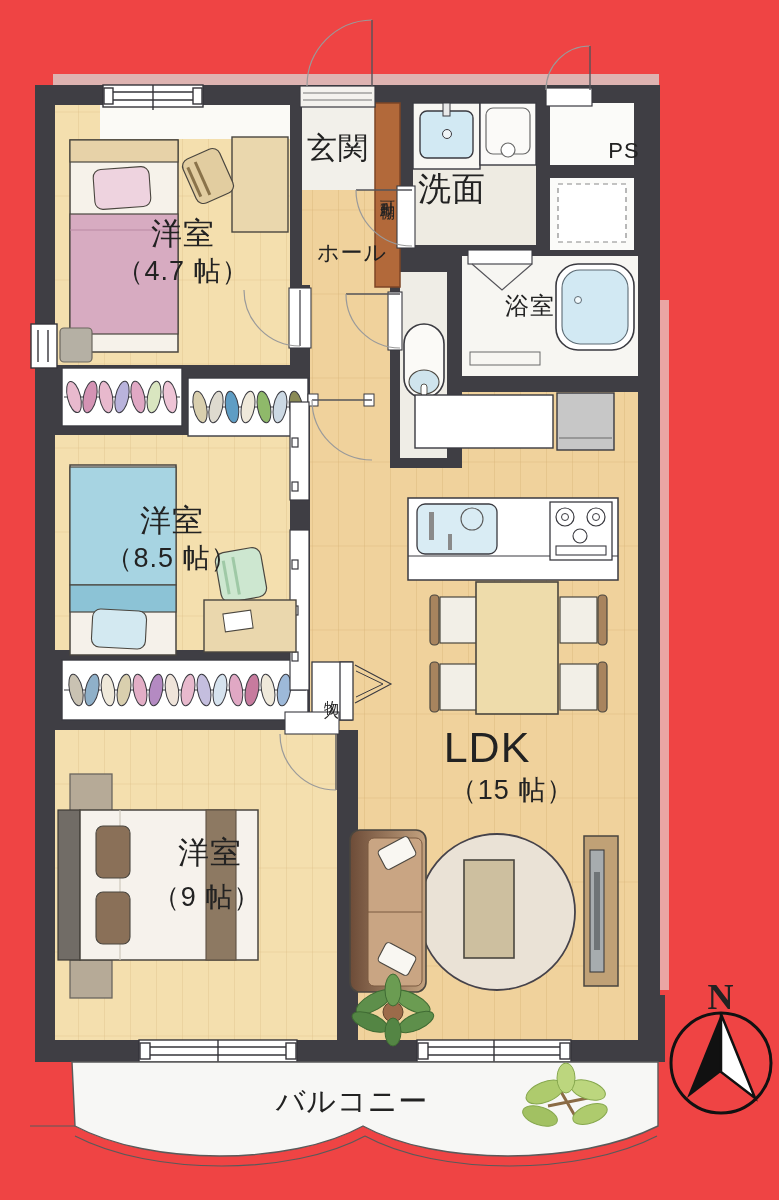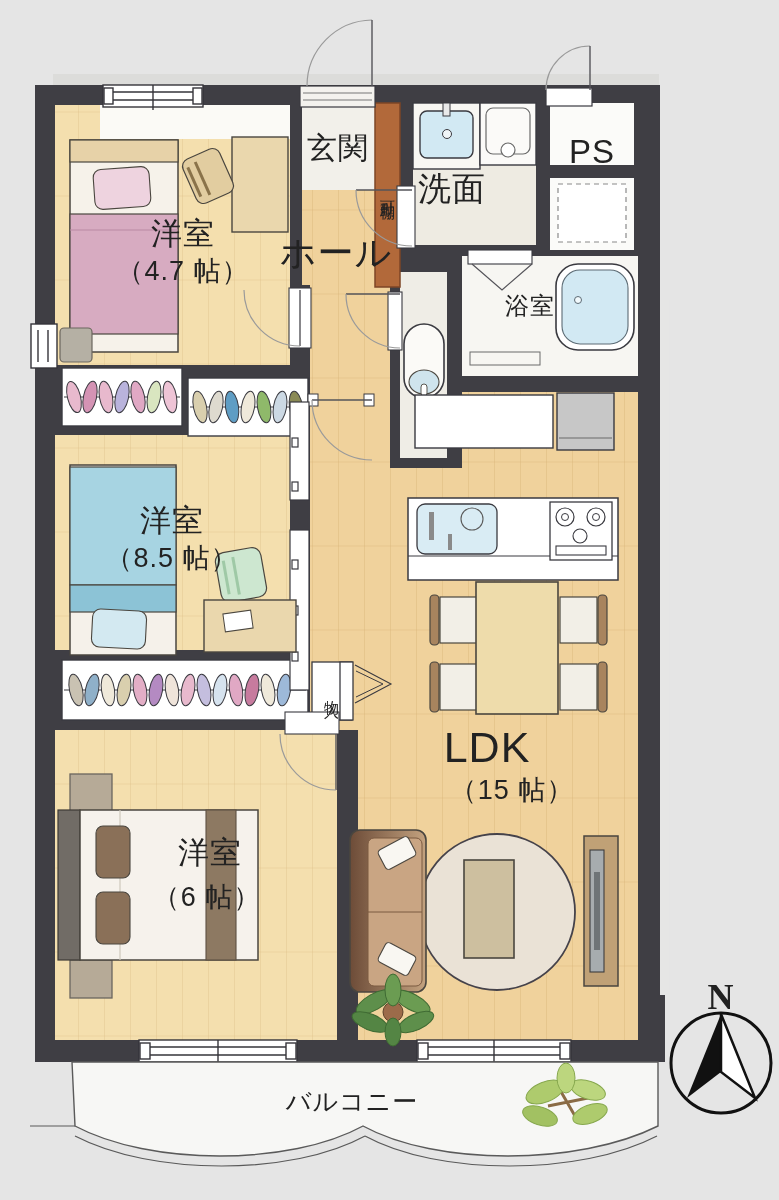--- a/index.html
+++ b/index.html
@@ -1,16 +1,16 @@
 <!DOCTYPE html>
 <html><head>
 <meta charset="utf-8">
 <style>
   html,body{margin:0;padding:0;background:#ffffff;}
-  .page{position:relative;width:779px;height:1200px;background:#e5e5e5;overflow:hidden;
+  .page{position:relative;width:779px;height:1200px;background:#ef4444;overflow:hidden;
         font-family:"Liberation Sans", sans-serif;text-align:right;}
   .plan-svg{position:absolute;left:0;top:0;}
   .lbl{position:absolute;transform:translate(-50%,-50%);color:#222;white-space:nowrap;
        font-family:"Liberation Sans", sans-serif;line-height:1;letter-spacing:1px;}
   .lbl.v{writing-mode:vertical-rl;text-orientation:upright;letter-spacing:2px;}
   .lbl.serif{font-family:"Liberation Serif", serif;font-weight:bold;}
 </style>
 </head>
 <body>
 
@@ -378,33 +378,33 @@
   <g>
     <circle cx="721" cy="1063" r="50" fill="none" stroke="#111111" stroke-width="3"></circle>
     <polygon points="721,1014 687,1098 721,1072" fill="#111111"></polygon>
     <polygon points="721,1014 755,1098 721,1072" fill="#ffffff" stroke="#111111" stroke-width="2.5"></polygon>
   </g>
 </svg>
 
 <div class="lbl" style="left:338px;top:148px;font-size:30px">玄関</div>
 <div class="lbl v" style="left:388px;top:192px;font-size:15px">可動棚</div>
 <div class="lbl" style="left:452px;top:188px;font-size:33px">洗面</div>
-<div class="lbl" style="left:592px;top:151px;font-size:33px">PS</div>
+<div class="lbl" style="left:624px;top:151px;font-size:22px">PS</div>
 <div class="lbl" style="left:530px;top:306px;font-size:24px">浴室</div>
-<div class="lbl" style="left:336px;top:253px;font-size:36px">ホール</div>
+<div class="lbl" style="left:352px;top:253px;font-size:22px">ホール</div>
 <div class="lbl v" style="left:332px;top:691px;font-size:15px">物入</div>
 
 <div class="lbl" style="left:183px;top:233px;font-size:31px">洋室</div>
 <div class="lbl" style="left:183px;top:271px;font-size:27px">（4.7 帖）</div>
 
 <div class="lbl" style="left:172px;top:520px;font-size:31px">洋室</div>
 <div class="lbl" style="left:172px;top:558px;font-size:27px">（8.5 帖）</div>
 
 <div class="lbl" style="left:210px;top:852px;font-size:31px">洋室</div>
-<div class="lbl" style="left:207px;top:897px;font-size:27px">（6 帖）</div>
+<div class="lbl" style="left:207px;top:897px;font-size:27px">（9 帖）</div>
 
 <div class="lbl" style="left:487px;top:747px;font-size:43px">LDK</div>
 <div class="lbl" style="left:512px;top:790px;font-size:27px">（15 帖）</div>
 
-<div class="lbl" style="left:352px;top:1101px;font-size:25px">バルコニー</div>
+<div class="lbl" style="left:352px;top:1101px;font-size:29px">バルコニー</div>
 <div class="lbl serif" style="left:721px;top:997px;font-size:36px">N</div>
 
 </div>
 
 </body></html>

